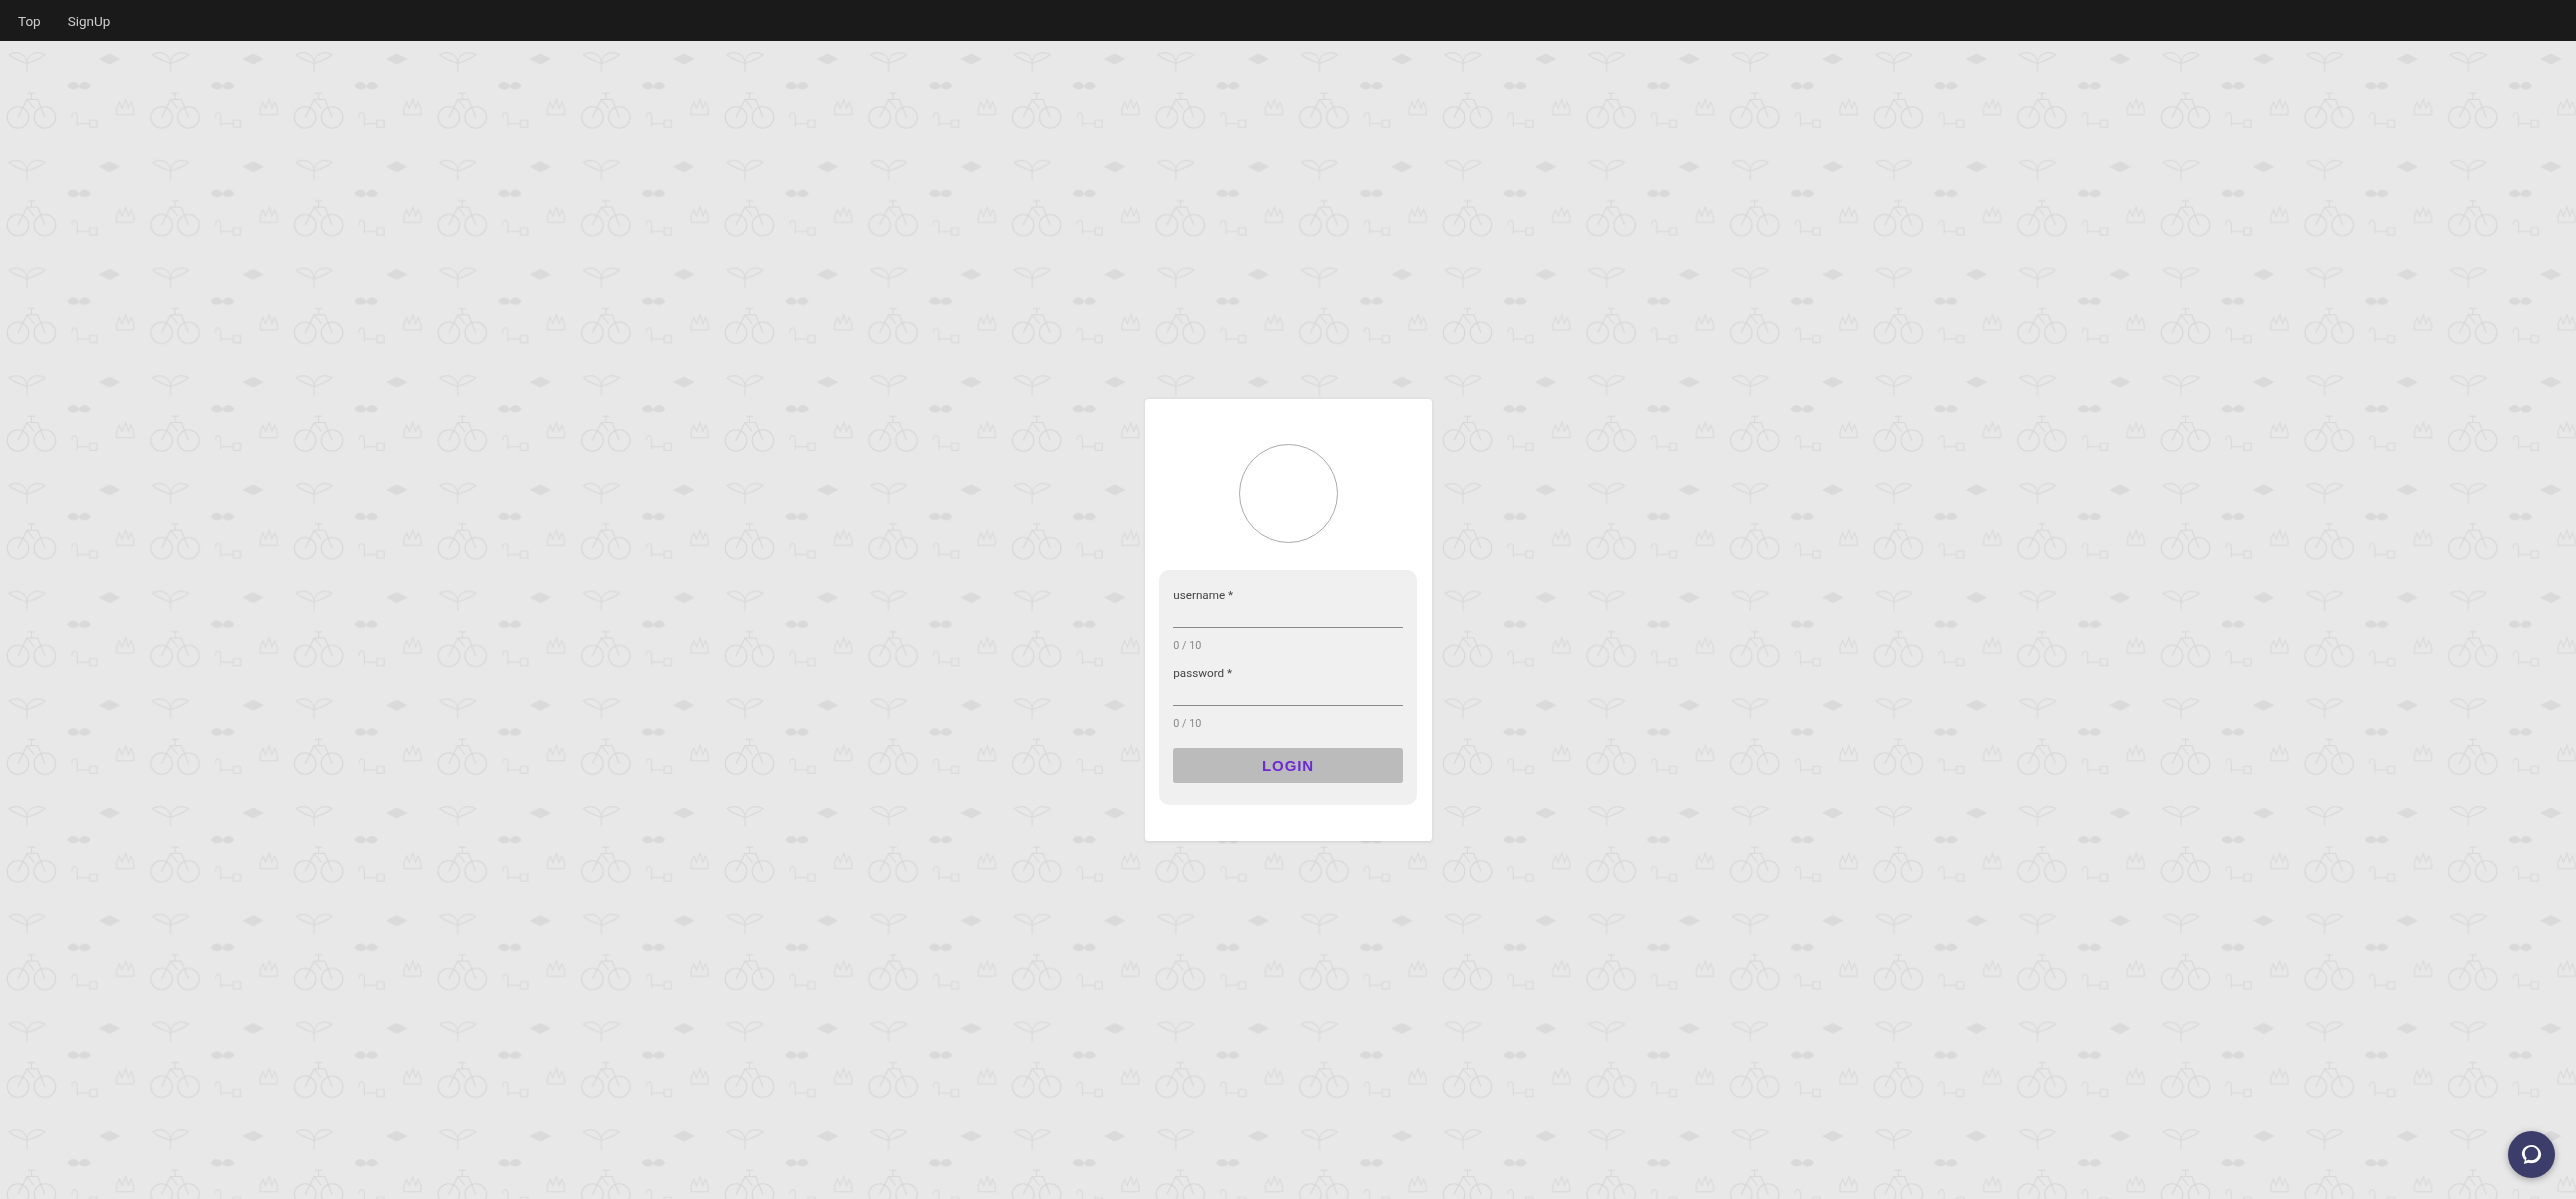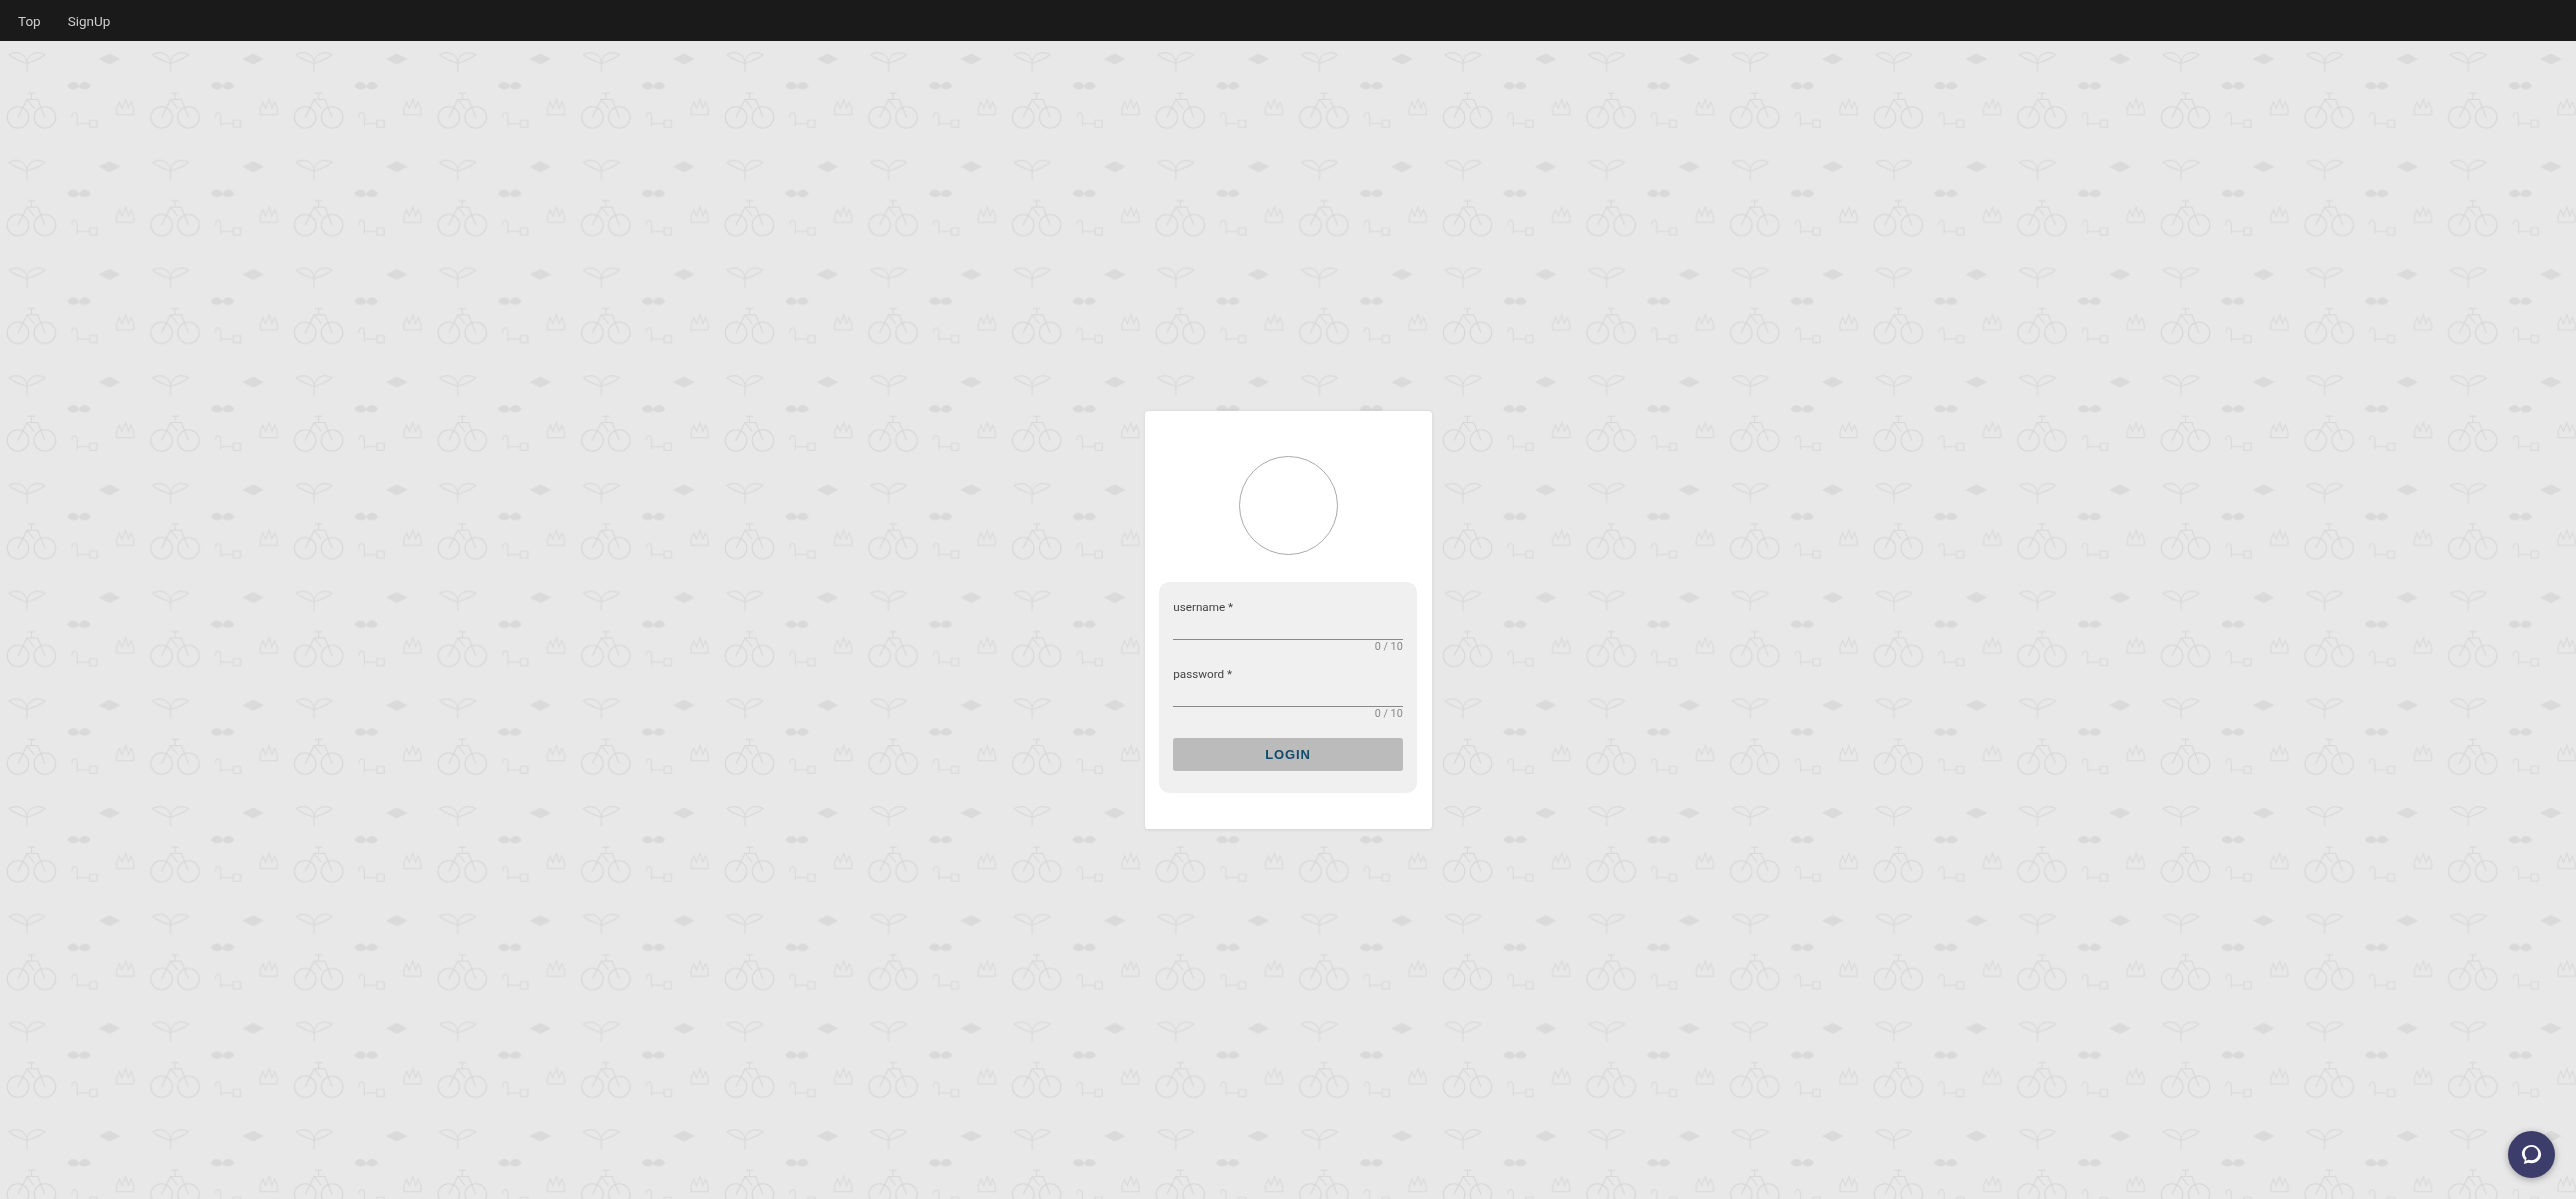--- a/index.html
+++ b/index.html
@@ -97,38 +97,37 @@
       border: none;
       border-bottom: 1.3px solid #888888;
       background: transparent;
       padding: 3.6px 0;
       font-size: 12.6px;
       outline: none;
       color: #333333;
     }
 
     .char-count {
-      text-align: right;
       font-size: 10.8px;
       color: #888888;
-      margin-top: 0;
+      margin-top: 11px;
     }
 
     .login-btn {
       display: block;
       width: 100%;
       margin-top: 18px;
       padding: 9px;
       background: #bbbbbb;
       border: none;
       border-radius: 2.7px;
-      font-size: 13px;
+      font-size: 15px;
       font-weight: bold;
       letter-spacing: 0.9px;
-      color: #0c4a6e;
+      color: #6d28d9;
       cursor: pointer;
       text-align: center;
     }
 
     
     .chat-button {
       position: fixed;
       bottom: 21.5px;
       right: 21.5px;
       width: 47px;

